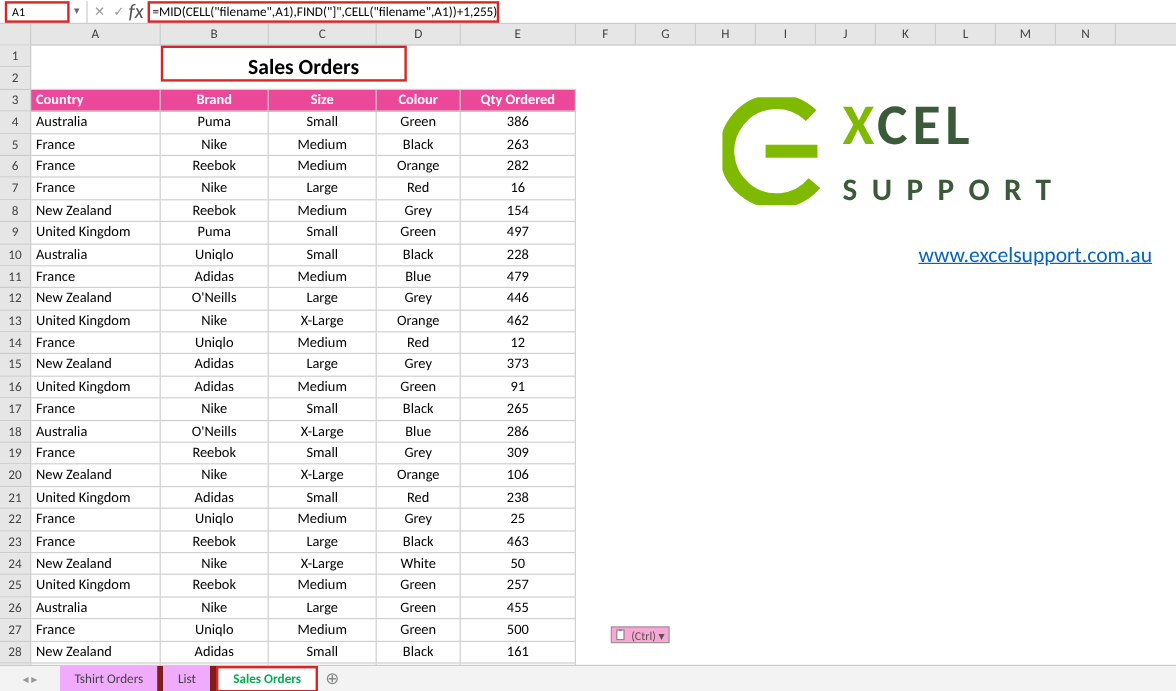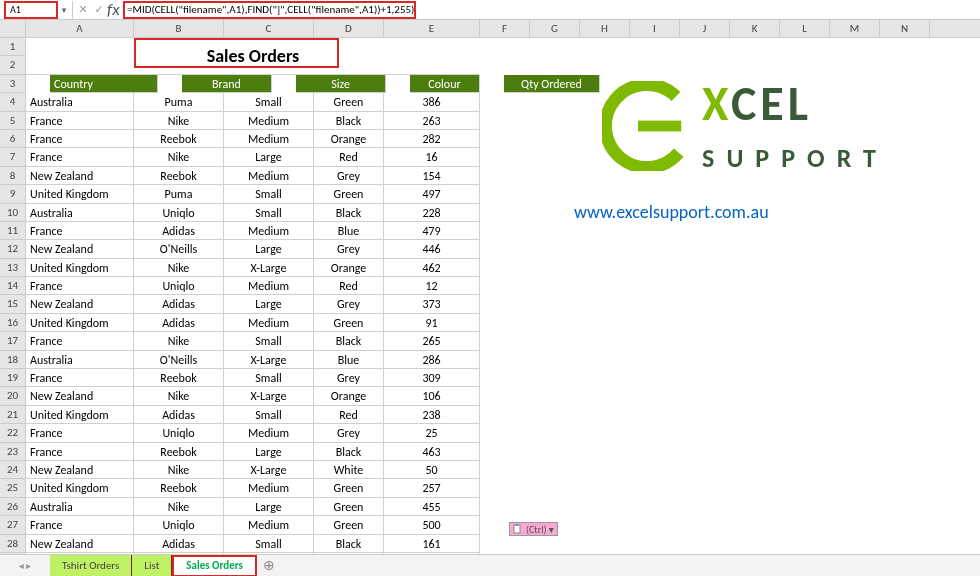--- a/index.html
+++ b/index.html
@@ -25,35 +25,35 @@
   .ch { border-right: 1px solid #ccc; text-align: center; font-size: 11px; color: #444; line-height: 18px; }
   .row { display: flex; height: 18.4px; }
   .rh { width: 26px; background: #e6e6e6; border-right: 1px solid #ccc; border-bottom: 1px solid #ccc; text-align: center; font-size: 11px; color: #444; line-height: 18.4px; }
   .cell { border-right: 1px solid #d0d0d0; border-bottom: 1px solid #d0d0d0; padding: 0 4px; line-height: 18.4px; font-size: 12px; overflow: hidden; white-space: nowrap; }
   .wA { width: 108px; } .wB { width: 90px; } .wC { width: 90px; } .wD { width: 70px; } .wE { width: 96px; }
   .wR { width: 50px; }
   .title-cell { border: none !important; }
   .title-wrap { position: relative; }
   .title-merge { position: absolute; left: 26px; top: 0; width: 454px; height: 36.8px; display: flex; align-items: center; justify-content: center; font-size: 18px; font-weight: bold; border-bottom: 1px solid #d0d0d0; }
   .title-box { position: absolute; left: 134px; top: 0; width: 205px; height: 30px; border: 2px solid #d82626; }
-  .hdr { background: #4d7c0f; color: #fff; font-weight: normal; margin-left: 24px; }
+  .hdr { background: #ec4899; color: #fff; font-weight: bold; }
   .center { text-align: center; }
   .logo-area { position: absolute; left: 530px; top: 80px; width: 430px; }
   .logo { display: flex; align-items: center; gap: 10px; justify-content: center; }
   .logo-c { width: 90px; height: 90px; }
   .logo-text { display: flex; flex-direction: column; }
   .logo-line1 { font-size: 48px; font-weight: 800; color: #3a5a3a; letter-spacing: 4px; line-height: 1;}
   .logo-line1 .x1 { color: #7fba00; }
   .logo-line2 { font-size: 26px; font-weight: 700; color: #3a5a3a; letter-spacing: 12px; line-height: 1; margin-top: 17px;}
-  .url { margin-top: 30px; font-size: 18px; color: #0563c1; margin-left: 44px; }
+  .url { margin-top: 30px; font-size: 18px; color: #0563c1; text-decoration: underline; margin-left: 60px; text-align: right; }
   .ctrl-tag { position: absolute; left: 509px; top: 522px; display: flex; align-items: center; gap: 3px; font-size: 10px; background: #f9a8d4; border: 1px solid #999; padding: 0 3px; height: 14px; color: #555;}
   .ctrl-tag svg { width: 10px; height: 10px; }
   .tabs { position: absolute; bottom: 0; left: 0; right: 0; height: 22px; background: #f3f3f3; border-top: 1px solid #ccc; display: flex; align-items: center; }
   .tab-nav { width: 50px; display: flex; justify-content: center; gap: 6px; color: #999; font-size: 10px; }
-  .tab { padding: 0 12px; height: 22px; line-height: 22px; font-size: 11px; border-right: 1px solid #7f1d1d; color: #444; cursor: pointer; background: #bef264;}
+  .tab { padding: 0 12px; height: 22px; line-height: 22px; font-size: 11px; border-right: 5px solid #7f1d1d; color: #444; cursor: pointer; background: #f0abfc;}
   .tab.active { background: #fff; color: #00b050; font-weight: bold; border: 2px solid #d82626; border-bottom: 2px solid #d82626; height: 22px; line-height: 18px; }
   .tab-add { width: 24px; text-align: center; color: #888; font-size: 14px; cursor: pointer;}
 </style>
 </head>
 <body>
 
 <div class="formula-bar">
   <div class="namebox">A1</div>
   <div class="namebox-arrow">▾</div>
   <div class="fb-sep"></div>

